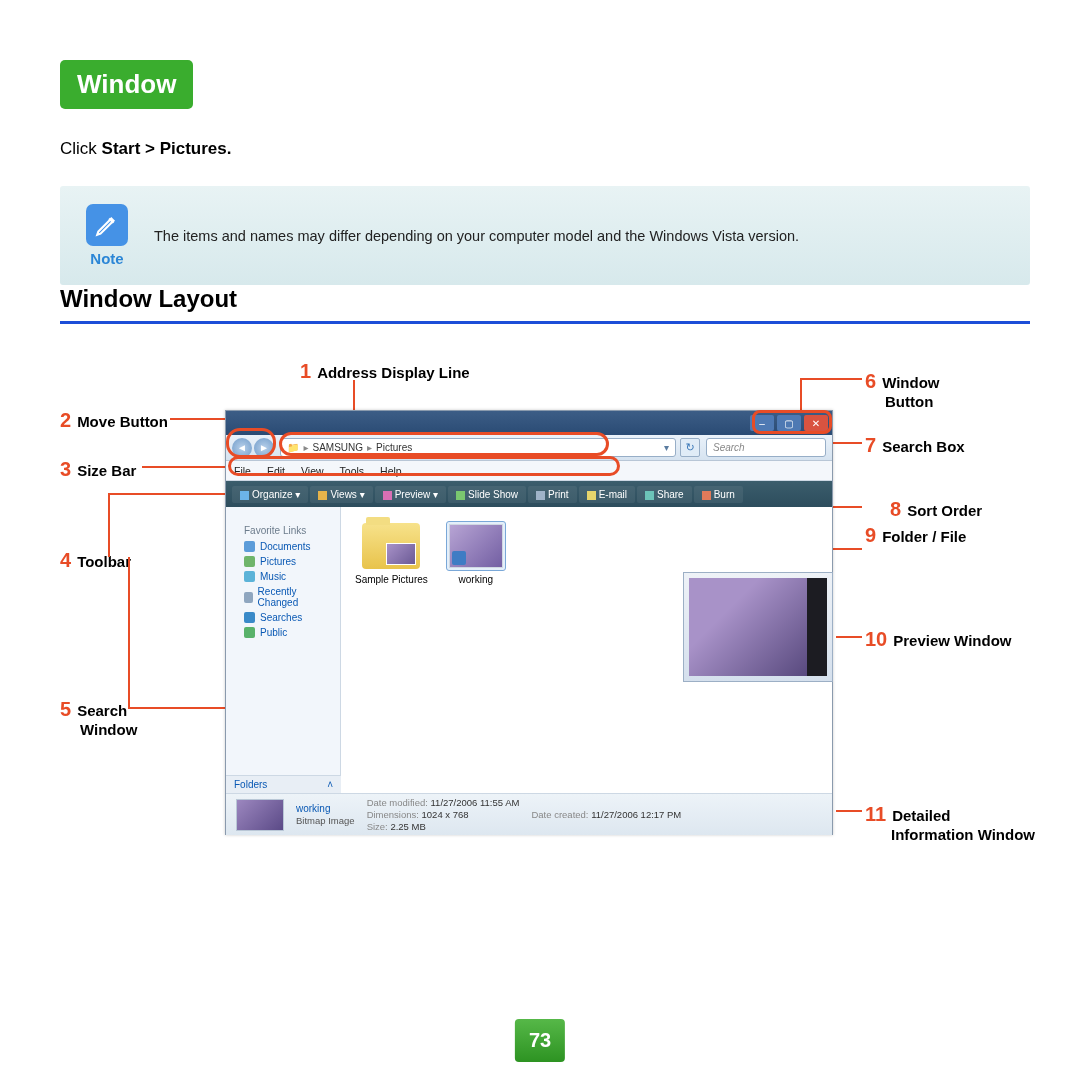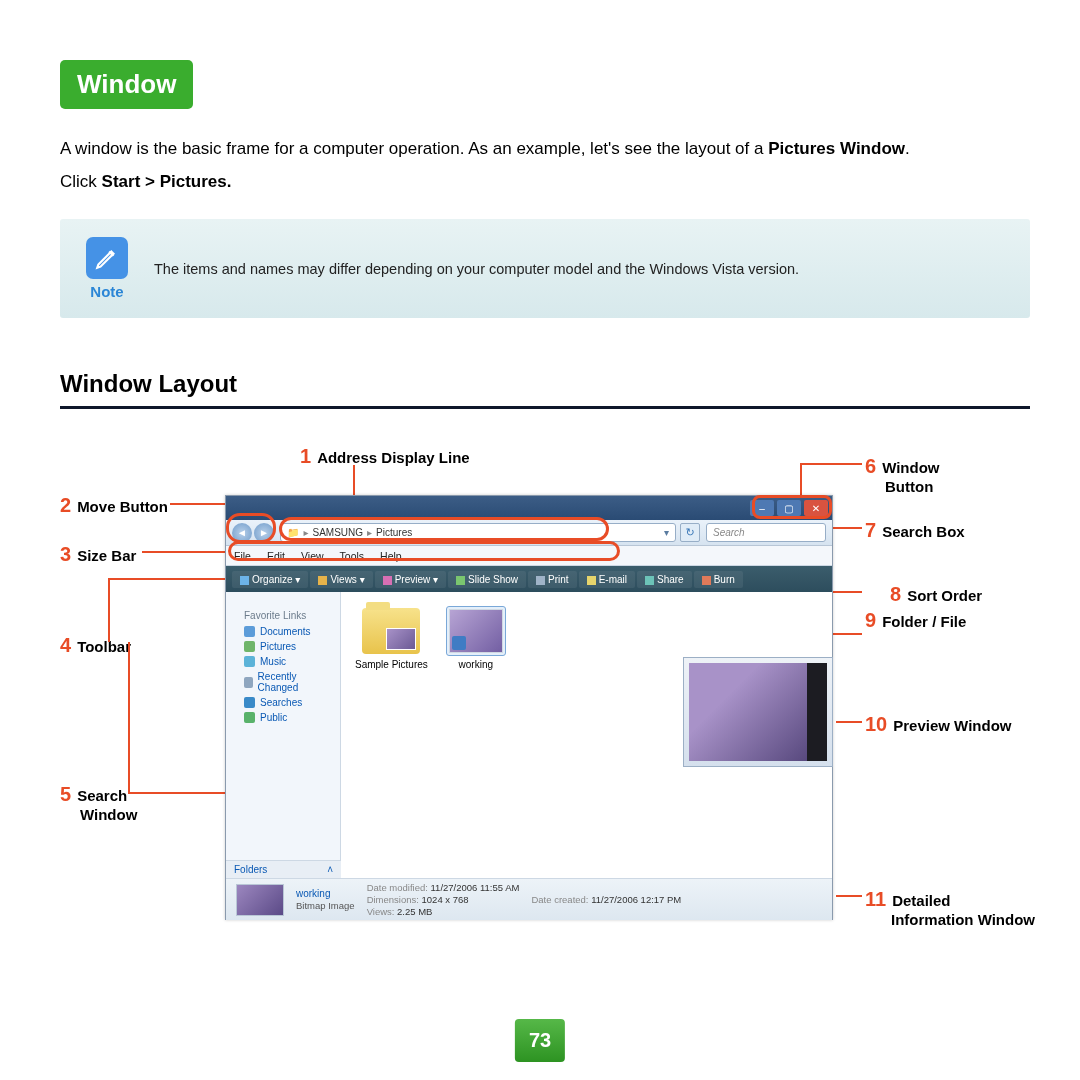--- a/index.html
+++ b/index.html
@@ -34,22 +34,22 @@
     border-radius: 3px;
   }
   .note-icon {
     width: 42px; height: 42px; background:#4592e6; border-radius:7px;
     display:flex; align-items:center; justify-content:center;
   }
   .note-icon svg { width:26px; height:26px; stroke:#fff; fill:none; stroke-width:2; }
   .note-label { color:#2b86d6; font-size:15px; font-weight:bold; margin-top:4px; text-align:center;}
   .note-text { font-size:14.5px; color:#222; }
   .section-title {
-    font-size: 24px; font-weight:bold; margin-top:52px;
-    padding-bottom:8px; border-bottom:3px solid #0f172a;
+    font-size: 24px; font-weight:bold; 
+    padding-bottom:8px; border-bottom:3px solid #1d4ed8;
   }
   
   .diagram { position:relative; width:970px; height:540px; margin-top:26px; }
   .callout { position:absolute; font-size:15px; font-weight:bold; color:#000; white-space:nowrap; }
   .callout .num { color:#e84c26; font-size:20px; font-weight:bold; margin-right:6px; }
   .line { position:absolute; background:#e84c26; }
   
   .win {
     position:absolute; left:165px; top:60px; width:608px; height:425px;
     background:#fff; border:1px solid #8a9aad; box-shadow:0 0 3px rgba(0,0,0,0.2);
@@ -117,23 +117,20 @@
     padding:10px 14px; border-radius:4px;
   }
 </style>
 </head>
 <body>
 
 <div class="page">
   <div class="badge-green">Window</div>
 
   <p class="intro">
-    <span>A window is the basic frame for a computer operation. As an example, let's see the layout of a </span><b>Pictures Window</b><span>.</span>
-  </p>
-  <p class="intro">
     <span>Click </span><b>Start &gt; Pictures.</b>
   </p>
 
   <div class="note-box">
     <div>
       <div class="note-icon">
         <svg viewBox="0 0 24 24">
             <path d="M3 21l3-1 12-12-2-2L4 18l-1 3z"></path>
             <path d="M14 6l4 4"></path>
           </svg>
@@ -295,21 +292,21 @@
       </div>
       <div class="details">
         <div class="th"></div>
         <div class="meta">
           <span class="r1">working</span>
           <span>Bitmap Image</span>
         </div>
         <div class="meta">
           <span class="kv"><span>Date modified:</span> <b>11/27/2006 11:55 AM</b></span>
           <span class="kv"><span>Dimensions:</span> <b>1024 x 768</b></span>
-          <span class="kv"><span>Views:</span> <b>2.25 MB</b></span>
+          <span class="kv"><span>Size:</span> <b>2.25 MB</b></span>
         </div>
         <div class="meta">
           <span class="kv"><span>Date created:</span> <b>11/27/2006 12:17 PM</b></span>
         </div>
       </div>
     </div>
 
     <div class="rr" style="left:166px;top:78px;width:50px;height:30px;"></div>
     <div class="rr" style="left:219px;top:82px;width:330px;height:24px;"></div>
     <div class="rr" style="left:168px;top:106px;width:392px;height:20px;"></div>

